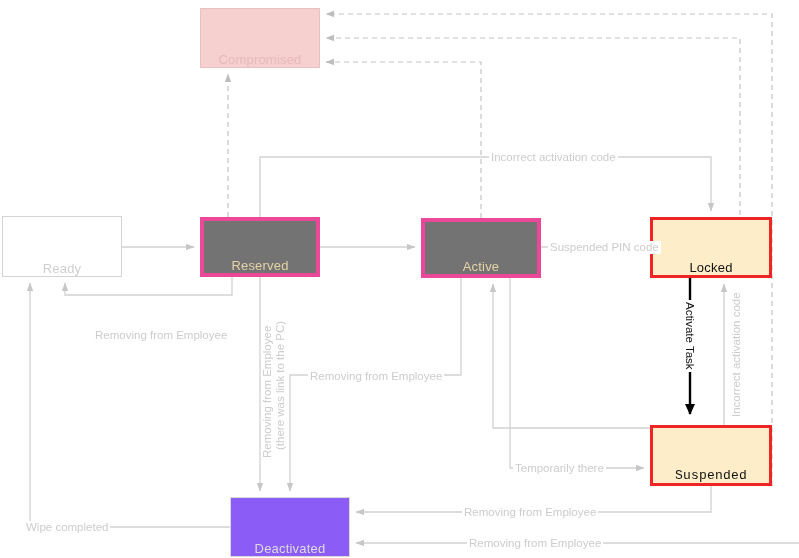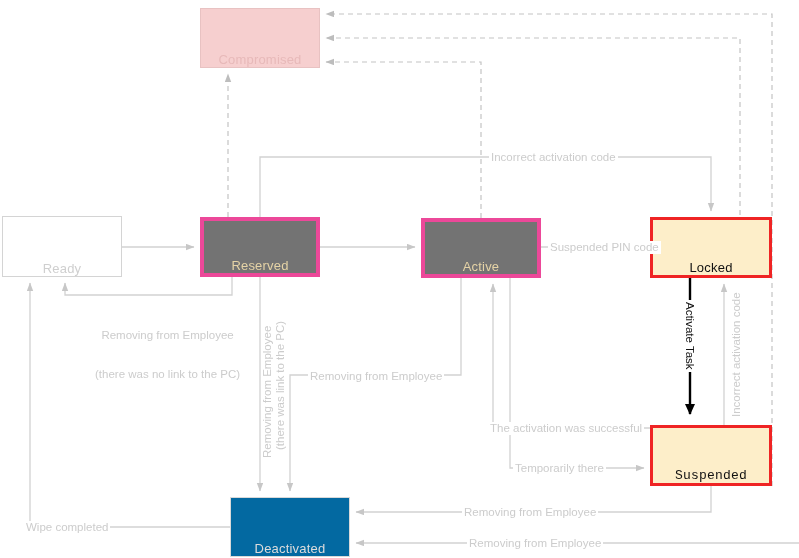--- a/index.html
+++ b/index.html
@@ -5,21 +5,21 @@
   html,body{margin:0;padding:0;background:#ffffff;}
   body{font-family:"Liberation Sans","DejaVu Sans",sans-serif;}
   #canvas{position:relative;width:799px;height:558px;background:#ffffff;overflow:hidden;}
   svg#wires{position:absolute;left:0;top:0;width:799px;height:558px;}
   .node{position:absolute;box-sizing:border-box;display:flex;align-items:flex-end;justify-content:center;
         font-size:13px;letter-spacing:.2px;}
   .n-ready{background:#ffffff;border:1px solid #d4d4d4;color:#cfcfcf;}
   .n-compromised{background:#f6cfcf;border:1px solid #e8c2c2;color:#e7b9b9;}
   .n-amber{background:#737373;border:4px solid #ec4899;color:#e5d3a6;}
   .n-red{background:#fdeec9;border:3px solid #ef2424;color:#111111;}
-  .n-deact{background:#0369a1;border:1px solid #d9d9d9;color:#dcdcdc;}
+  .n-deact{background:#8b5cf6;border:1px solid #d9d9d9;color:#dcdcdc;}
   .lbl{position:absolute;font-size:11.5px;color:#cccccc;white-space:nowrap;background:#ffffff;
        padding:0 2px;line-height:13px;}
   .lbl.dark{color:#111111;}
   .lbl.multi{white-space:pre;text-align:center;background:#ffffff;}
   .rot90{transform-origin:0 0;}
 </style>
 </head>
 <body>
 
 <div id="canvas">
@@ -92,27 +92,25 @@
   </div>
 
   <div class="lbl" style="left:548px;top:241px;">Suspended PIN code</div>
 
   <div class="lbl" style="left:489px;top:151px;">Incorrect activation code</div>
 
   <div class="lbl dark rot90" style="left:696px;top:300px;transform:rotate(90deg);transform-origin:0 0;">Activate Task</div>
 
   <div class="lbl rot90" style="left:730px;top:419px;transform:rotate(-90deg);transform-origin:0 0;">Incorrect activation code</div>
 
-  <div class="lbl" style="left:488px;top:422px;">The activation was successful</div>
 
   <div class="lbl" style="left:513px;top:462px;">Temporarily there</div>
 
   <div class="lbl multi" style="left:93px;top:303px;">
     <div>Removing from Employee</div>
-    <div>(there was no link to the PC)</div>
   </div>
 
   <div style="position:absolute;left:249px;top:322px;width:24px;height:140px;">
     <div class="lbl rot90" style="left:12px;top:138px;transform:rotate(-90deg);transform-origin:0 0;">Removing from Employee</div>
     <div class="lbl rot90" style="left:25px;top:130px;transform:rotate(-90deg);transform-origin:0 0;">(there was link to the PC)</div>
   </div>
 
   <div class="lbl" style="left:308px;top:370px;">Removing from Employee</div>
 
   <div class="lbl" style="left:462px;top:506px;">Removing from Employee</div>

